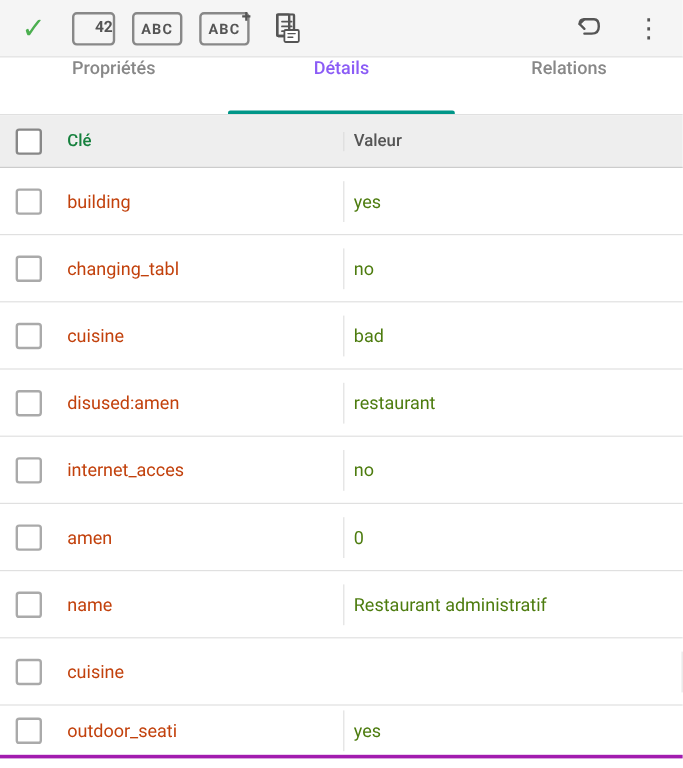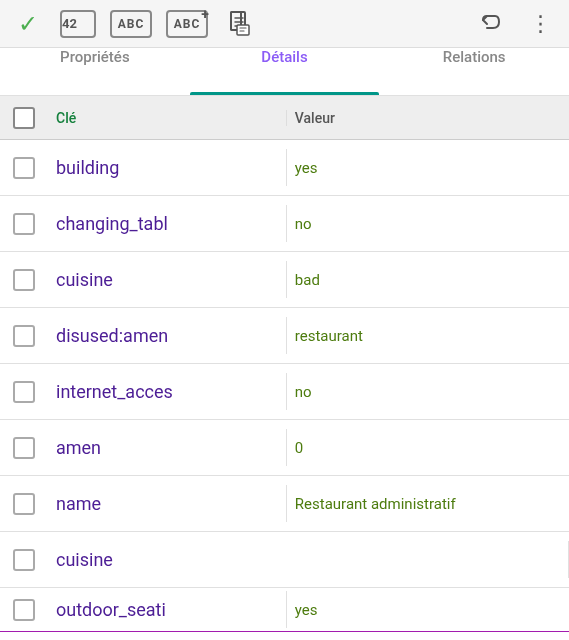--- a/index.html
+++ b/index.html
@@ -31,21 +31,21 @@
       font-size: 20px;
       cursor: pointer;
     }
     .toolbar-icon.check {
       color: #4CAF50;
       font-size: 24px;
     }
     .toolbar-badge {
       display: flex;
       align-items: center;
-      justify-content: flex-start;
+      justify-content: flex-end;
       border: 2px solid #888;
       border-radius: 4px;
       width: 36px;
       height: 28px;
       font-size: 13px;
       font-weight: bold;
       color: #555;
     }
     .toolbar-abc {
       display: flex;
@@ -164,34 +164,34 @@
     }
 
     
     .table-row {
       display: flex;
       align-items: center;
       border-bottom: 1px solid #e0e0e0;
       min-height: 56px;
     }
     .table-row:last-child {
-      border-bottom: 1px solid #a21caf;
+      border-bottom: 3px solid #a21caf;
     }
     .row-check {
       width: 48px;
       min-width: 48px;
       display: flex;
       align-items: center;
       justify-content: center;
     }
     .row-key {
       flex: 1;
       padding: 8px 8px;
-      font-size: 18px;
-      color: #4c1d95;
+      font-size: 15px;
+      color: #c2410c;
       overflow: hidden;
       white-space: nowrap;
       text-overflow: ellipsis;
       border-right: 1px solid #e0e0e0;
     }
     .row-val {
       flex: 1.2;
       padding: 8px 8px;
       font-size: 15px;
       color: #4d7c0f;

